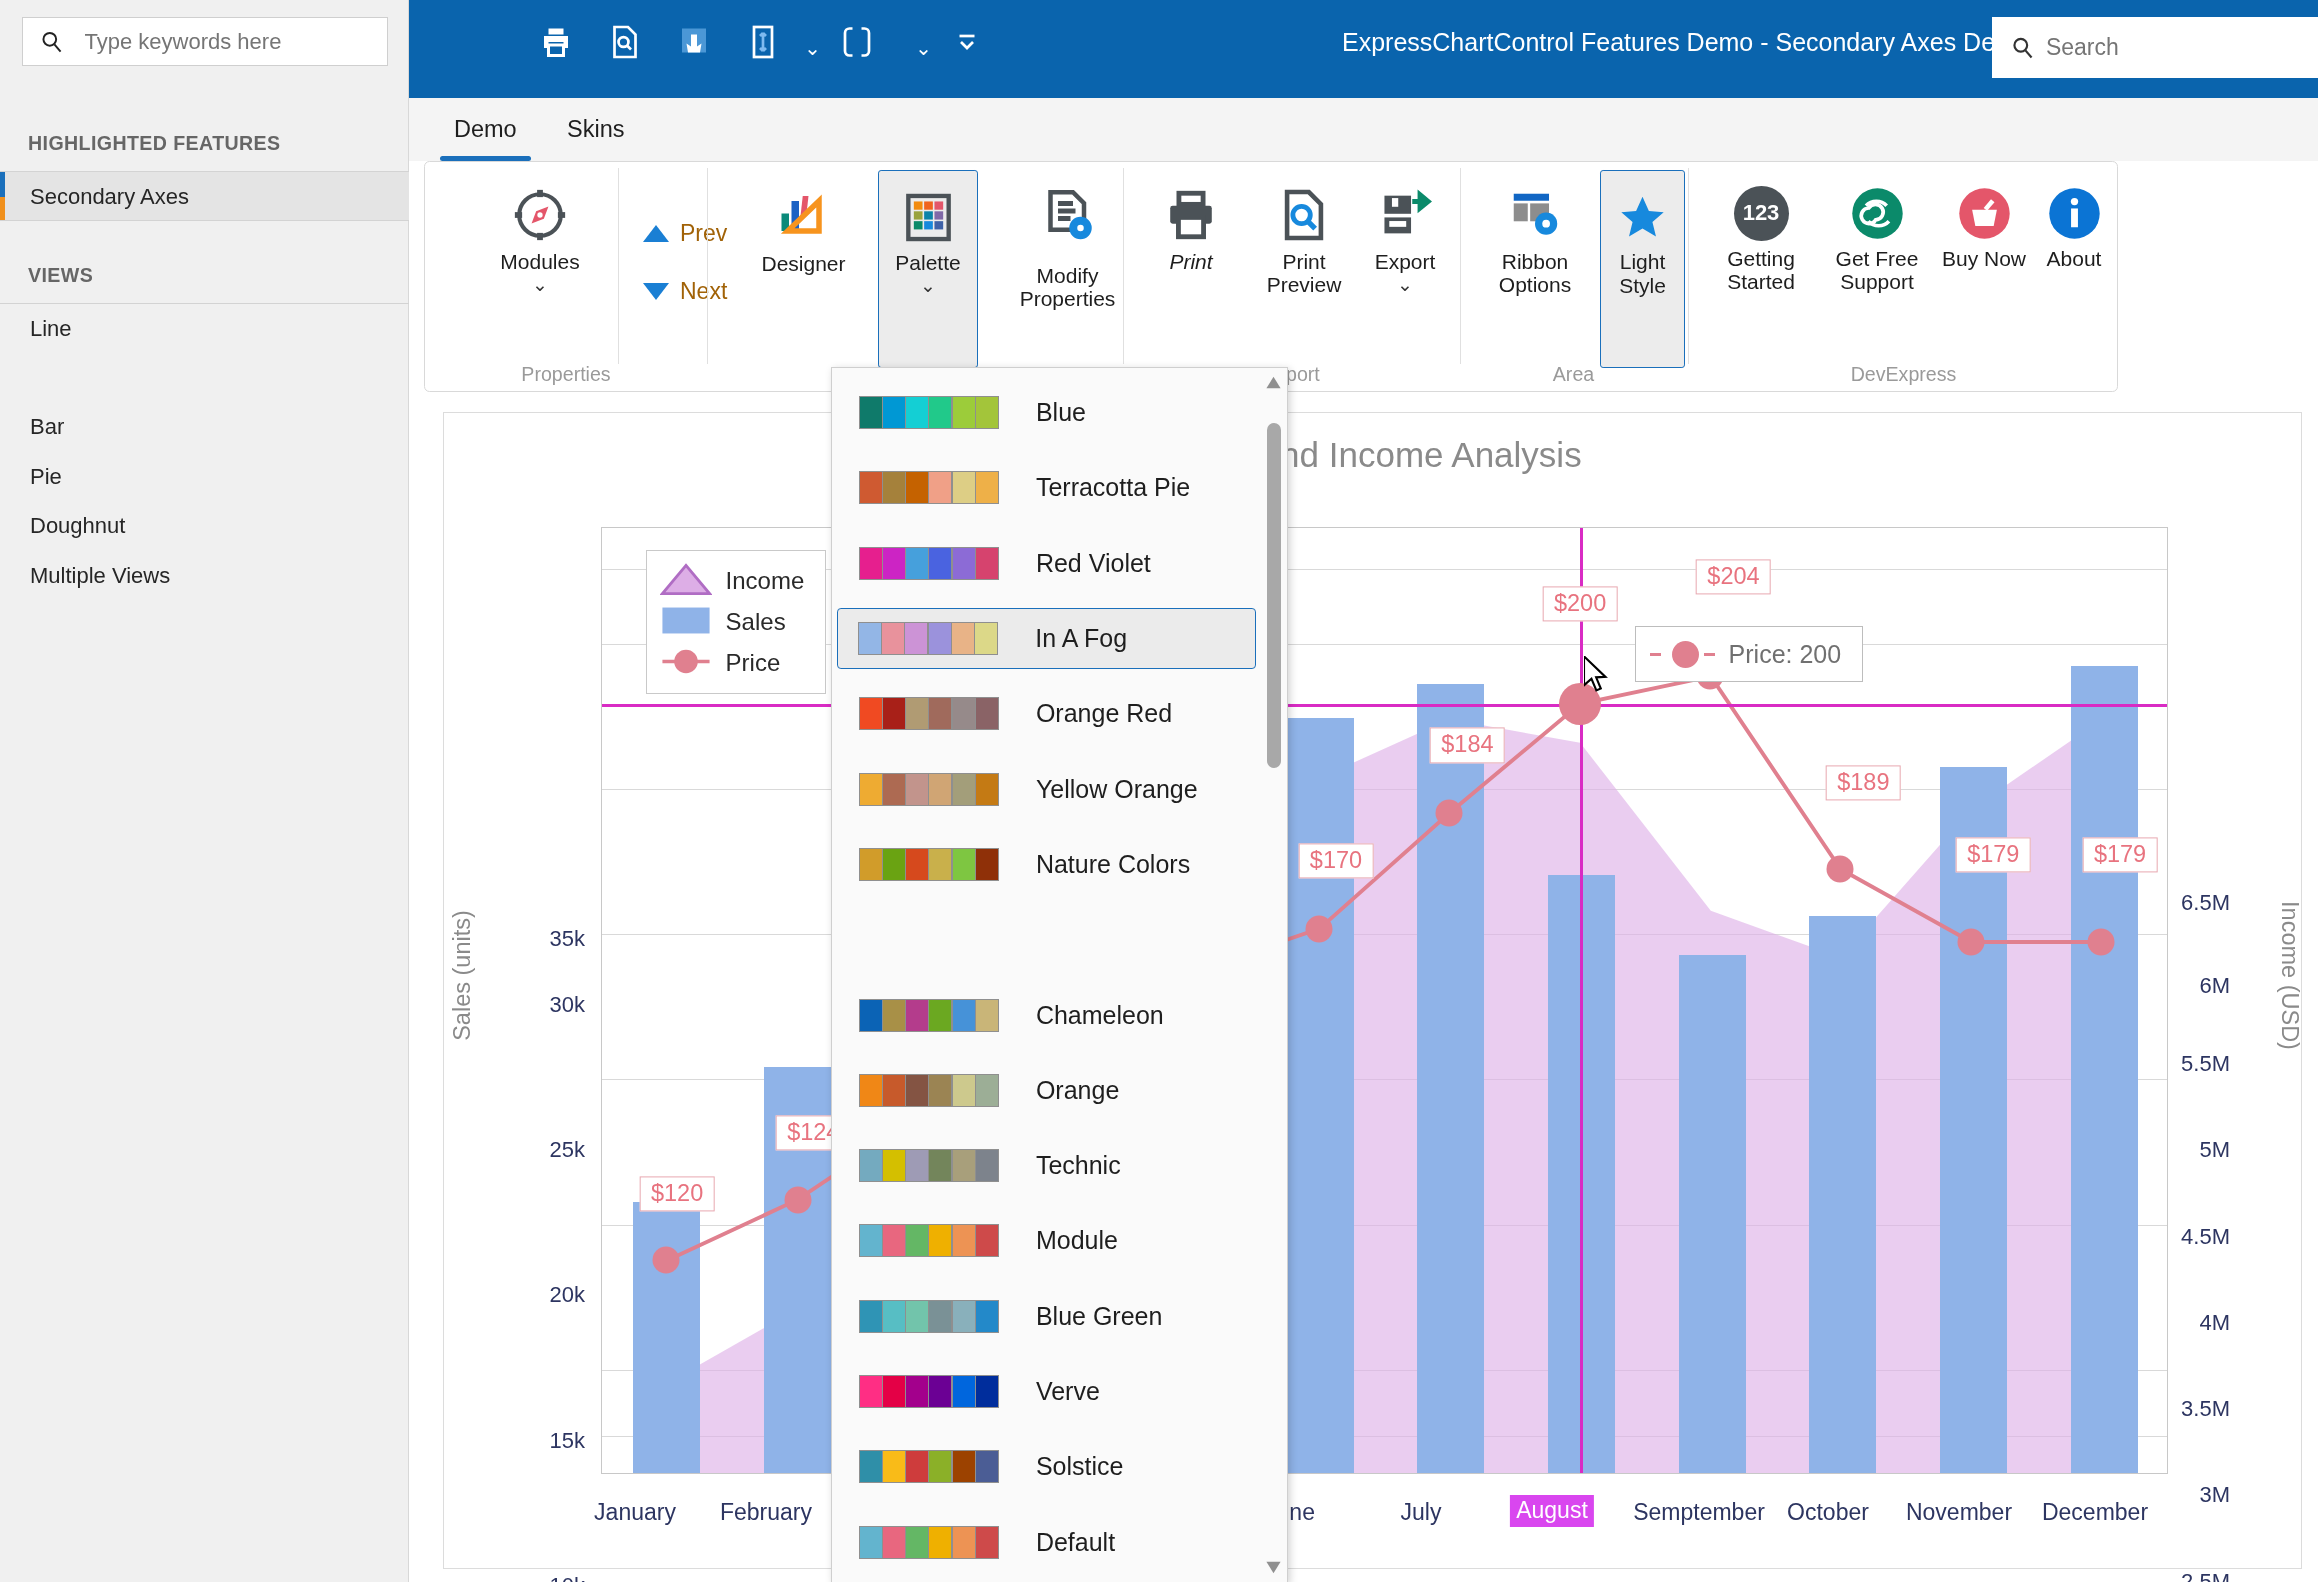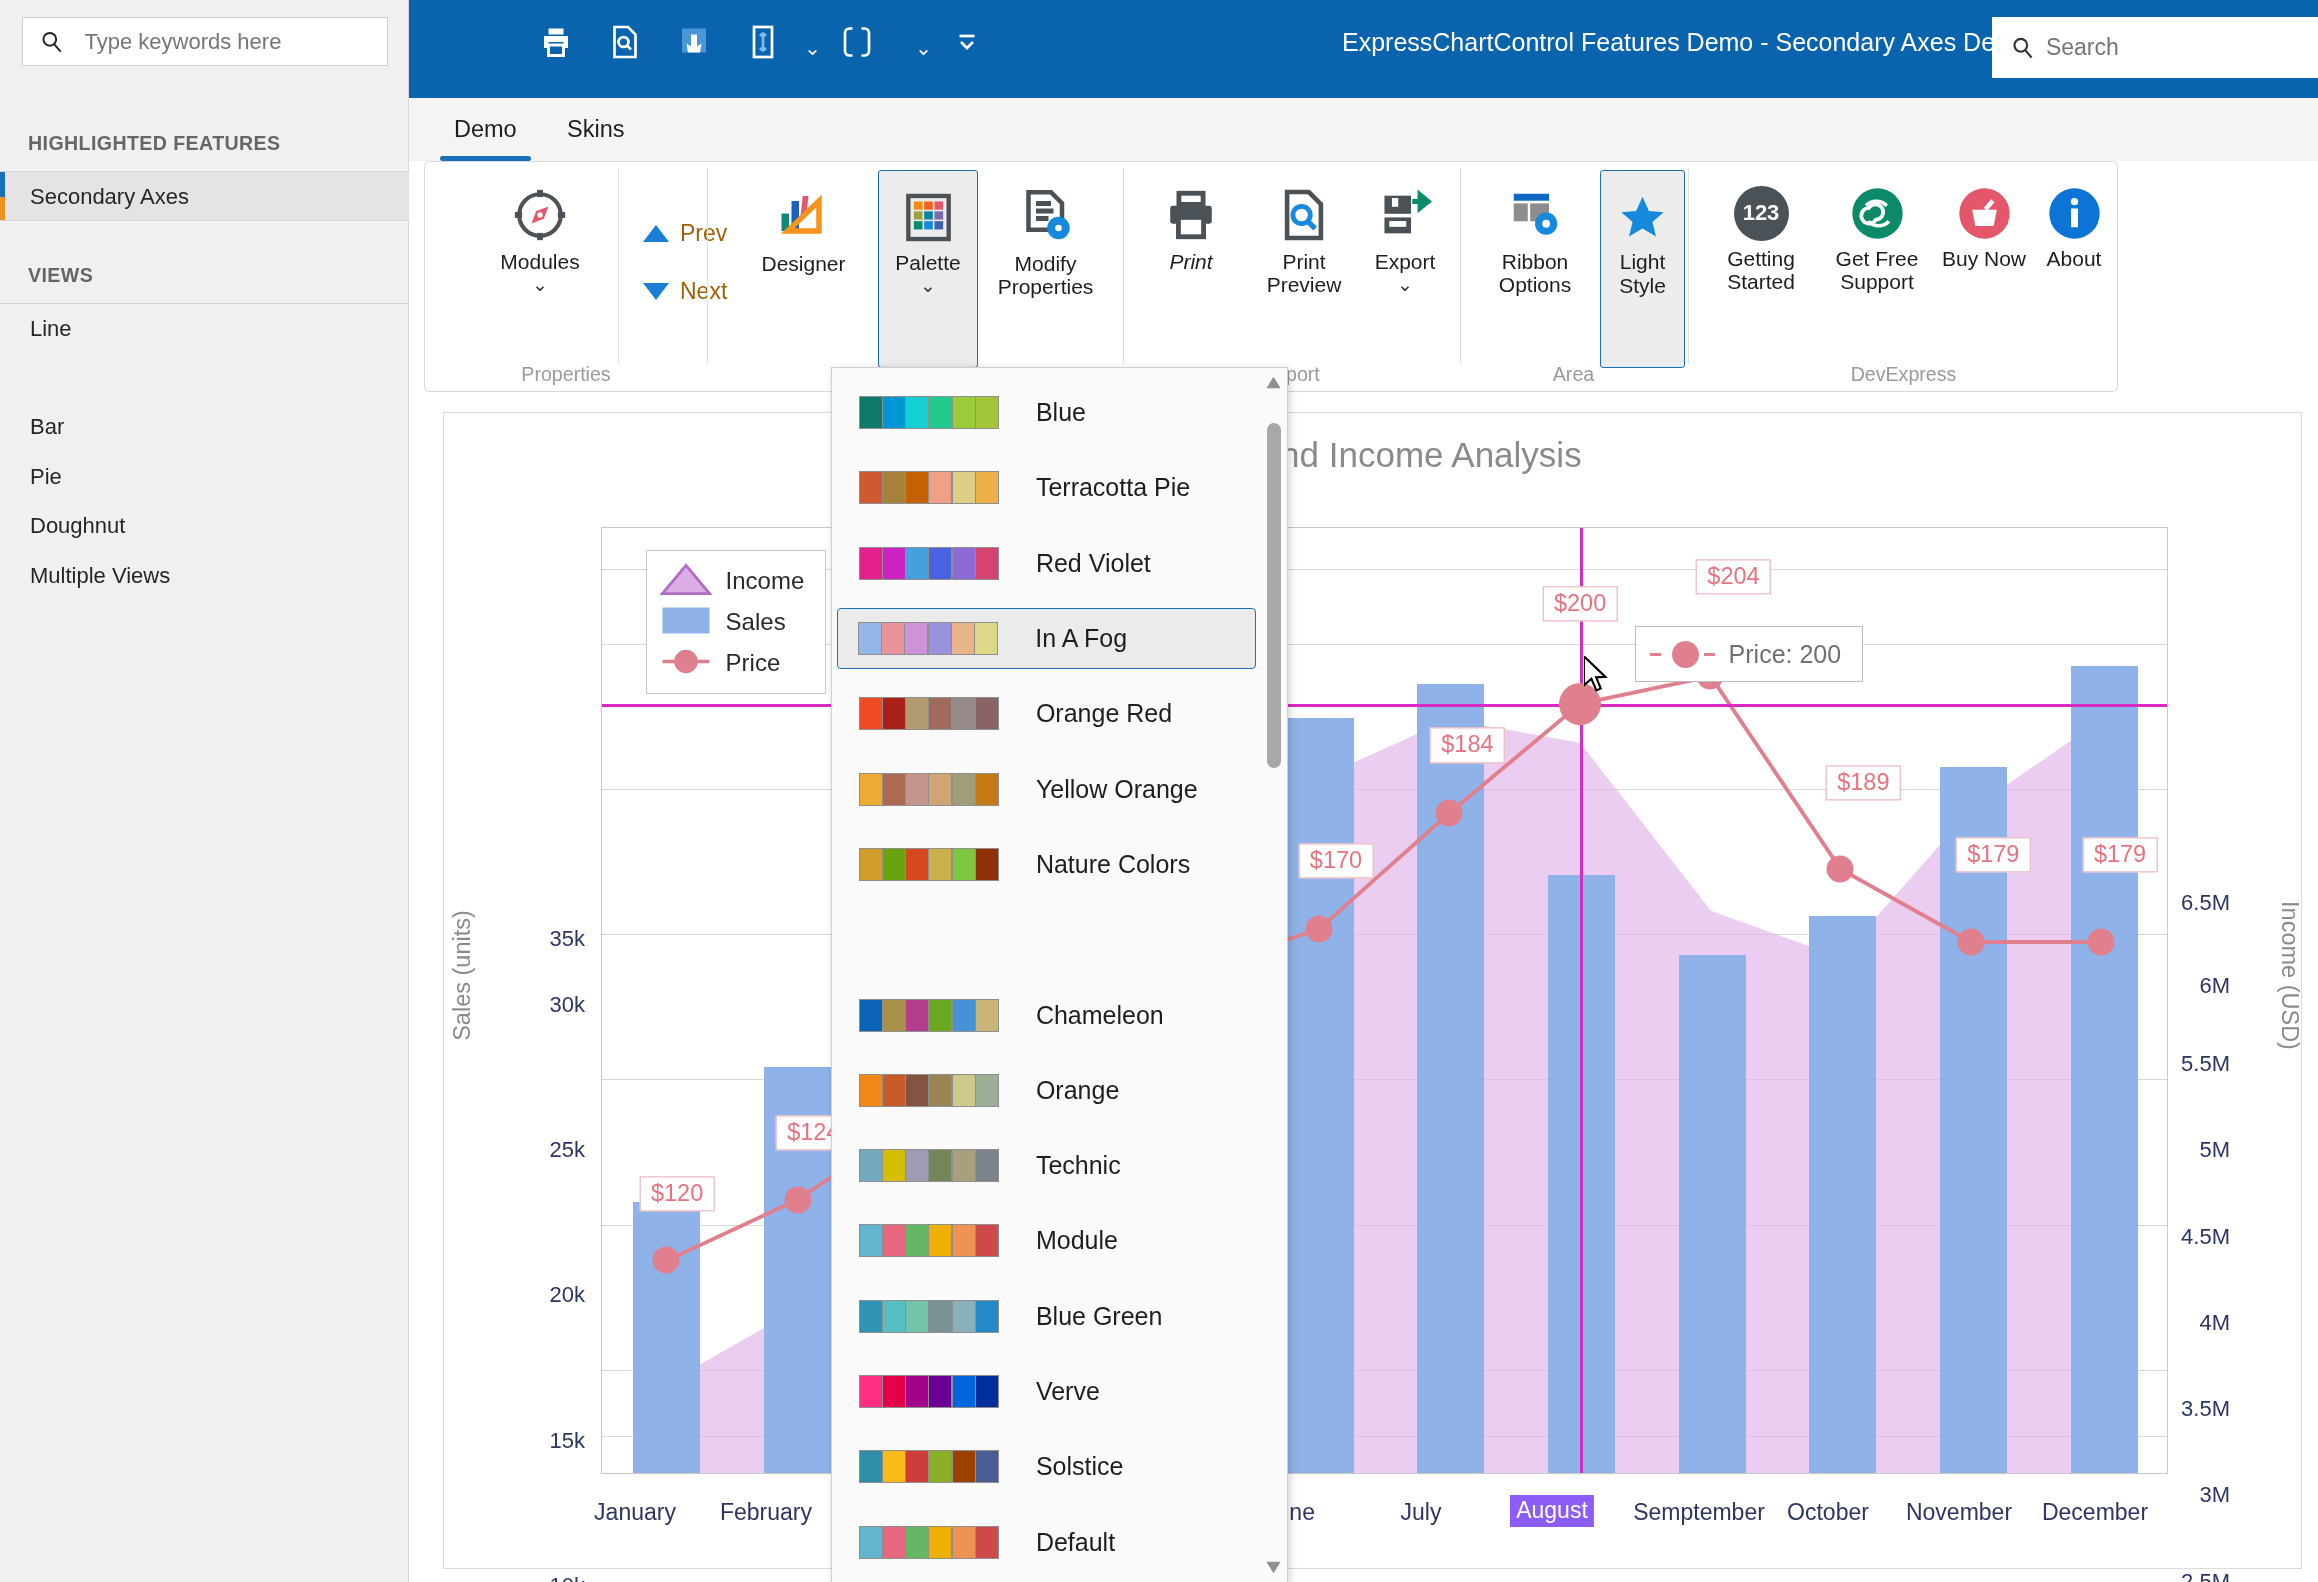--- a/index.html
+++ b/index.html
@@ -132,21 +132,21 @@
   .bar{ position:absolute; bottom:0; background:#8fb3e8; }
   .ytxt-l{ position:absolute; font-size:22px; color:#2d3561; text-align:right;
            transform:translateY(-50%); }
   .ytxt-r{ position:absolute; font-size:22px; color:#2d3561;
            transform:translateY(-50%); }
   .axis-title{
     position:absolute; font-size:23.5px; color:#8a8a8a; white-space:nowrap;
   }
   .xtxt{ position:absolute; font-size:23px; color:#2d3561; transform:translateX(-50%);
          white-space:nowrap; }
-  .xtxt.hl{ background:#8b5cf6; color:#fff; padding:2.4px 6.3px; }
+  .xtxt.hl{ background:#d946ef; color:#fff; padding:2.4px 6.3px; }
   .dlabel{
     position:absolute; background:#ffffff; border:0.8px solid #e8a8b0;
     color:#e8737f; font-size:23.5px; padding:3.1px 10.2px; white-space:nowrap;
     transform:translate(-50%,-50%);
   }
   .dot{
     position:absolute; width:27px; height:27px; border-radius:50%;
     background:#e0808f; transform:translate(-50%,-50%);
   }
   .dot.big{ width:42px; height:42px; }
@@ -349,21 +349,21 @@
           <rect x="10.1" y="9.3" width="3.8" height="3.6" fill="#0b83a8"></rect>
           <rect x="14.6" y="9.3" width="3.8" height="3.6" fill="#8069a8"></rect>
           <rect x="5.6" y="13.6" width="3.8" height="3.6" fill="#0b8a6a"></rect>
           <rect x="10.1" y="13.6" width="3.8" height="3.6" fill="#1789dd"></rect>
           <rect x="14.6" y="13.6" width="3.8" height="3.6" fill="#3f62a8"></rect>
         </svg>
         </span>
       <span class="cap">Palette</span>
       <span class="chevd">⌄</span>
     </div>
-    <div class="rbtn" style="left:272px; top:23.5px; width:133px;">
+    <div class="rbtn" style="left:294px; top:23.5px; width:133px;gap:12px;">
       <span class="ico">
         <svg width="60" height="60" viewBox="0 0 24 24" fill="none" stroke="#4b5257" stroke-width="1.8">
           <path d="M5 2.5h9l4.4 4.4v10.6H5z"></path>
           <line x1="8" y1="7" x2="14" y2="7" stroke-width="2"></line>
           <line x1="8" y1="10" x2="15" y2="10" stroke-width="2"></line>
           <line x1="8" y1="13" x2="13" y2="13" stroke-width="2"></line>
           <circle cx="17" cy="16.8" r="3.6" fill="#1789dd" stroke="#1789dd"></circle>
           <circle cx="17" cy="16.8" r="1.3" fill="#fff" stroke="none"></circle>
         </svg>
         </span>

